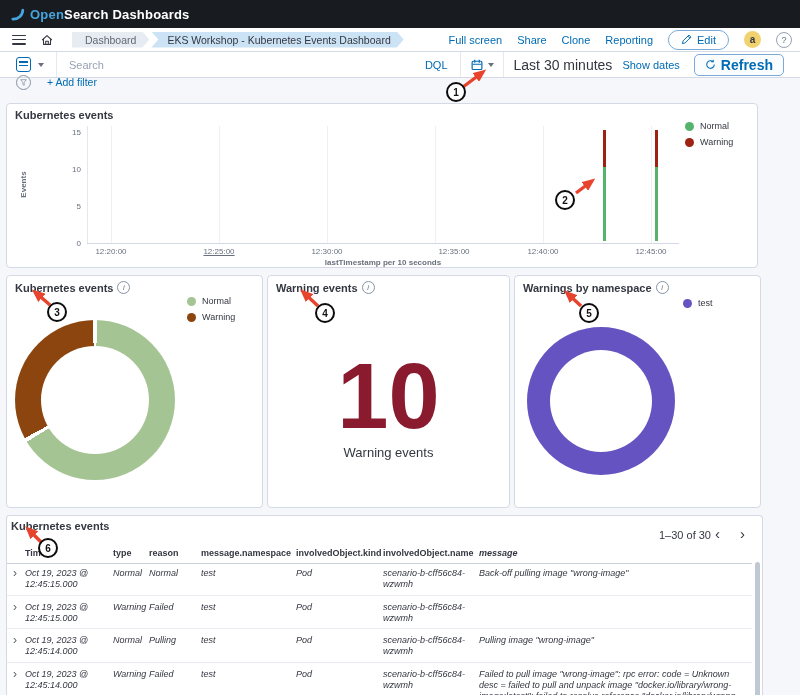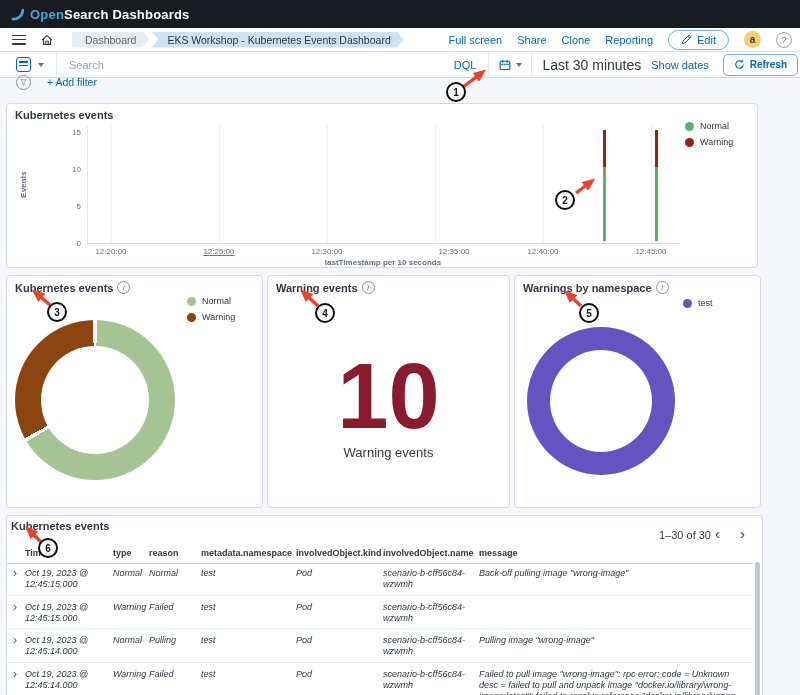--- a/index.html
+++ b/index.html
@@ -29,21 +29,21 @@
   .querybar{left:0;top:52px;width:800px;height:26px;background:#fff;border-bottom:1px solid #D3DAE6;display:flex;align-items:center;box-sizing:border-box;}
   .qicon-box{width:13px;height:13px;border:1.5px solid #006BB4;border-radius:3px;margin-left:16px;position:relative;}
   .qicon-box i{position:absolute;left:2px;right:2px;height:1.5px;background:#006BB4;}
   .chev{width:0;height:0;border-left:3.5px solid transparent;border-right:3.5px solid transparent;border-top:4px solid #69707D;display:inline-block;}
   .vsep{width:1px;height:25px;background:#E4E9F0;}
   .search-input{border:0;outline:none;font-size:11px;color:#343741;flex:1;margin-left:10px;background:transparent;font-family:"Liberation Sans",sans-serif;}
   .search-input::placeholder{color:#98A2B3;}
   .dql{font-size:11px;color:#006BB4;padding:0 12px;cursor:pointer;}
   .timetext{font-size:14px;color:#343741;padding:0 10px;white-space:nowrap;}
   .showdates{font-size:11px;color:#006BB4;margin-left:auto;padding-right:14px;cursor:pointer;white-space:nowrap;}
-  .refresh-btn{height:22px;border:1px solid #79AAD9;border-radius:5px;background:#FAFCFE;color:#006BB4;font-size:10px;font-weight:600;display:flex;align-items:center;gap:5px;padding:0 10px;margin-right:2px;cursor:pointer;}
+  .refresh-btn{height:22px;border:1px solid #79AAD9;border-radius:5px;background:#FAFCFE;color:#006BB4;font-size:14px;font-weight:600;display:flex;align-items:center;gap:5px;padding:0 10px;margin-right:16px;cursor:pointer;}
   
   .filterrow{left:0;top:70px;width:800px;height:24px;display:flex;align-items:center;}
   .filter-circ{width:13px;height:13px;border-radius:50%;border:1.3px solid #8593A4;margin-left:16px;display:flex;align-items:center;justify-content:center;}
   .addfilter{font-size:10.5px;color:#006BB4;margin-left:16px;cursor:pointer;}
   
   .panel{position:absolute;background:#fff;border:1px solid #D3DAE6;border-radius:4px;box-sizing:border-box;}
   .ptitle{position:absolute;left:8px;top:5px;font-size:11px;font-weight:bold;color:#343741;display:flex;align-items:center;gap:4px;}
   .info-i{width:11px;height:11px;border-radius:50%;border:1px solid #8593A4;color:#69707D;font-size:7.5px;font-weight:normal;display:inline-flex;align-items:center;justify-content:center;font-style:italic;cursor:pointer;}
   
   .gridv{position:absolute;top:22px;height:117px;width:1px;background:#EDF0F4;}
@@ -255,24 +255,24 @@
       </div>
     <div class="pag">1–30 of 30</div>
     <span class="pgchev" style="left:708px;">‹</span>
     <span class="pgchev" style="left:733px;">›</span>
 
     <div class="tgrid thead">
       <div class="th"></div>
       <div class="th"><span>Time</span><span class="sortcaret"></span></div>
       <div class="th">type</div>
       <div class="th">reason</div>
-      <div class="th">metadata.namespace</div>
+      <div class="th">message.namespace</div>
       <div class="th">involvedObject.kind</div>
       <div class="th">involvedObject.name</div>
-      <div class="th" style="padding-left:6px;">message</div>
+      <div class="th" style="padding-left:6px;font-style:italic;">message</div>
     </div>
 
     <div class="tbody">
       <div class="tgrid trow">
         <div class="expand">›</div>
         <div class="td">Oct 19, 2023 @ 12:45:15.000</div>
         <div class="td">Normal</div>
         <div class="td">Normal</div>
         <div class="td">test</div>
         <div class="td">Pod</div>

